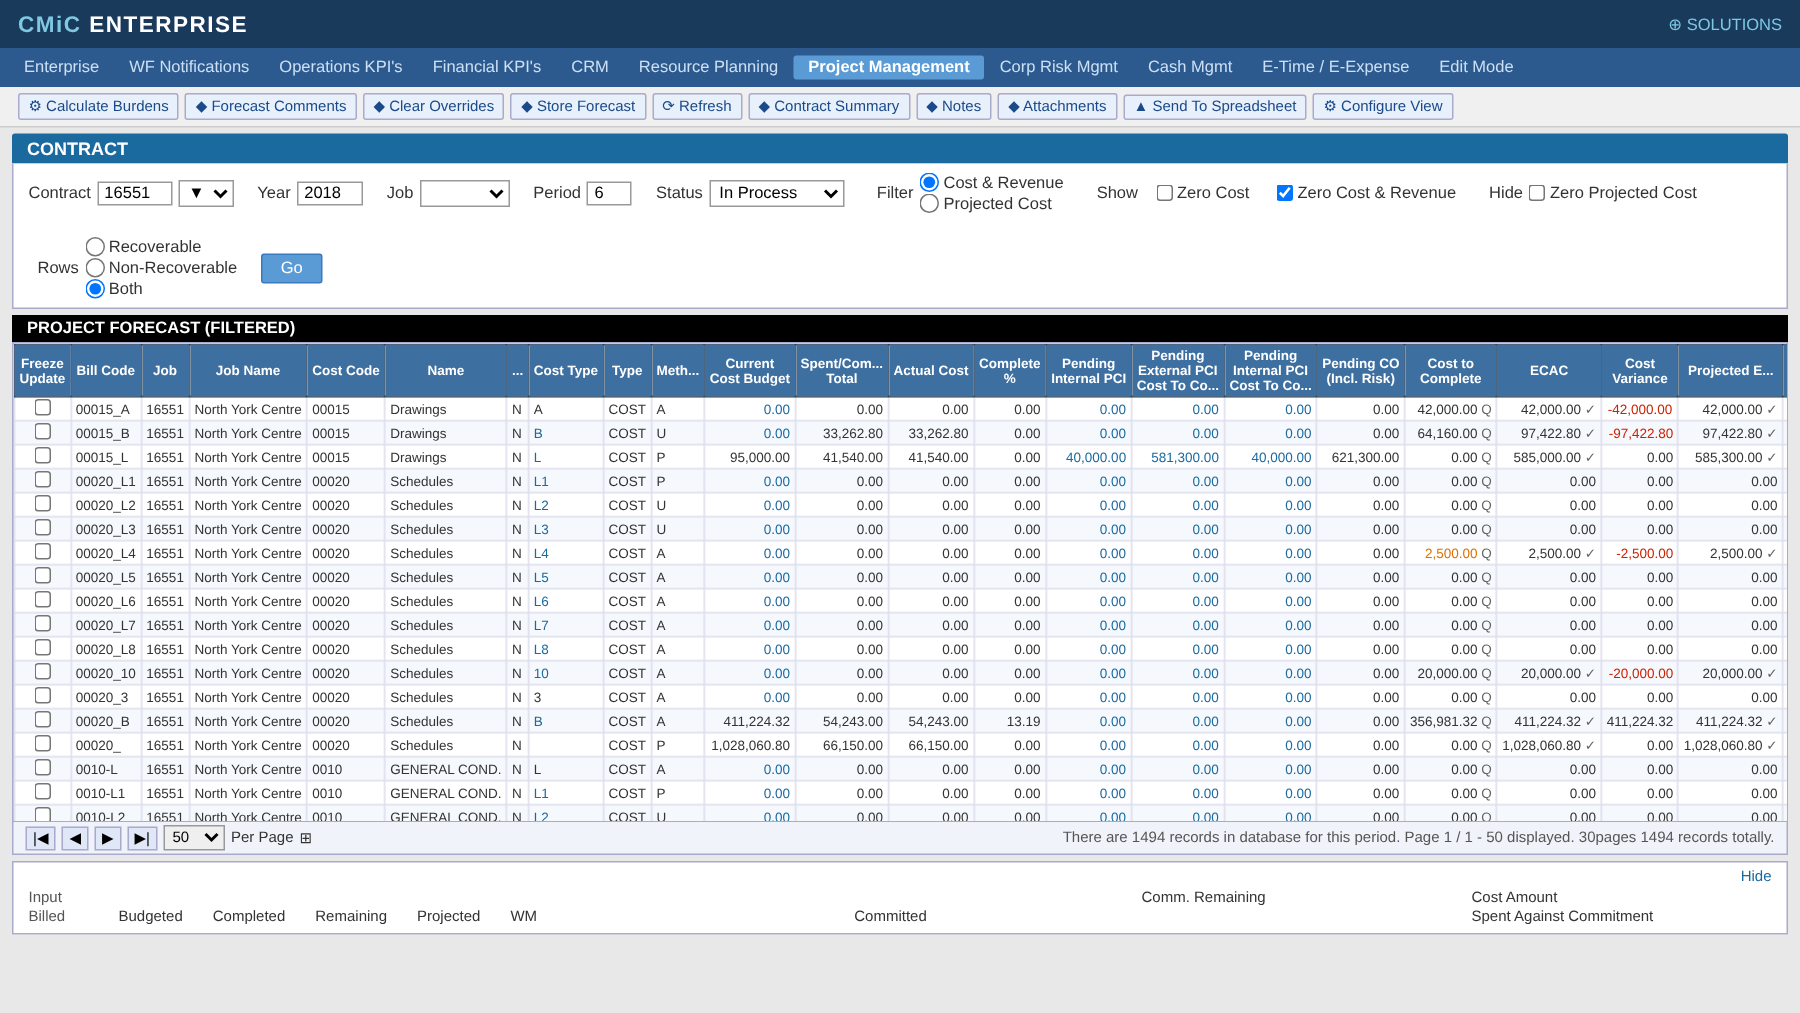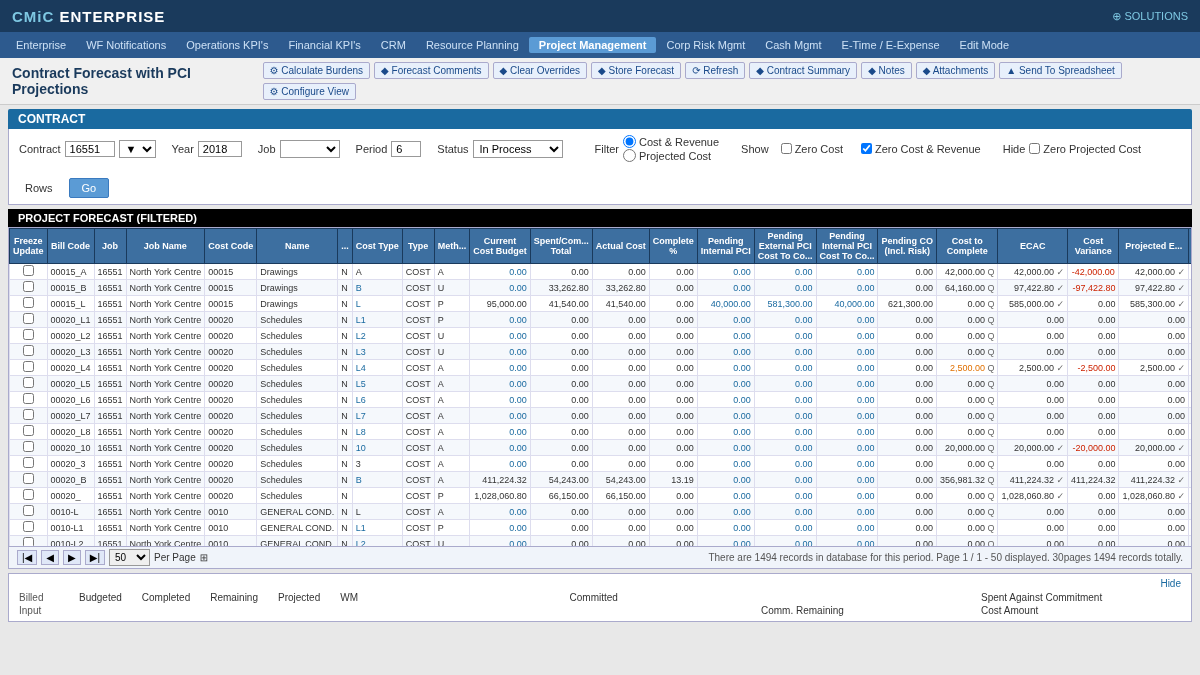--- a/index.html
+++ b/index.html
@@ -81,21 +81,20 @@
     <div class="nav-item">CRM</div>
     <div class="nav-item">Resource Planning</div>
     <div class="nav-item active">Project Management</div>
     <div class="nav-item">Corp Risk Mgmt</div>
     <div class="nav-item">Cash Mgmt</div>
     <div class="nav-item">E-Time / E-Expense</div>
     <div class="nav-item">Edit Mode</div>
   </div>
 
 <div class="page-header">
-  <div class="page-title">Contract Forecast with PCI Projections</div>
   <div class="header-buttons" id="header-buttons-container">
       <button class="hdr-btn">⚙ Calculate Burdens</button>
       <button class="hdr-btn">◆ Forecast Comments</button>
       <button class="hdr-btn">◆ Clear Overrides</button>
       <button class="hdr-btn">◆ Store Forecast</button>
       <button class="hdr-btn">⟳ Refresh</button>
       <button class="hdr-btn">◆ Contract Summary</button>
       <button class="hdr-btn">◆ Notes</button>
       <button class="hdr-btn">◆ Attachments</button>
       <button class="hdr-btn">▲ Send To Spreadsheet</button>
@@ -121,21 +120,21 @@
       <select class="form-select" style="width:60px"><option></option></select>
     </div>
     <div class="form-group">
       <span class="form-label">Period</span>
       <input class="form-input" style="width: 30px;" value="6">
     </div>
     <div class="form-group">
       <span class="form-label">Status</span>
       <select class="form-select" style="width:90px"><option>In Process</option></select>
     </div>
-    <div class="form-group" style="margin-left:16px;">
+    <div class="form-group" style="margin-left:6px;">
       <span class="form-label">Filter</span>
       <div class="radio-group">
         <label class="radio-item">
             <input type="radio" name="filter" checked="" style=""> 
             <span>Cost &amp; Revenue</span>
           </label>
         <label class="radio-item">
             <input type="radio" name="filter" style=""> 
             <span>Projected Cost</span>
           </label>
@@ -154,20 +153,34 @@
     </div>
     <div class="form-group" style="margin-left:6px;">
       <span class="form-label">Hide</span>
       <label class="radio-item">
           <input type="checkbox" style=""> 
           <span>Zero Projected Cost</span>
         </label>
     </div>
     <div class="form-group" style="margin-left:6px;">
       <span class="form-label">Rows</span>
+      <div class="radio-group">
+        <label class="radio-item">
+            <input type="radio" name="rows" style=""> 
+            <span>Recoverable</span>
+          </label>
+        <label class="radio-item">
+            <input type="radio" name="rows" style=""> 
+            <span>Non-Recoverable</span>
+          </label>
+        <label class="radio-item">
+            <input type="radio" name="rows" checked="" style=""> 
+            <span>Both</span>
+          </label>
+      </div>
     </div>
     <button class="go-btn">Go</button>
   </div>
 </div>
 
 <div class="table-section-header">PROJECT FORECAST (FILTERED)</div>
 
 <div class="table-container">
   <table>
     <thead>
@@ -680,36 +693,36 @@
   <span> Per Page </span>
   <span style="cursor:pointer;">⊞</span>
   <span class="pg-info">There are 1494 records in database for this period. Page 1 / 1 - 50 displayed. 30pages 1494 records totally.</span>
 </div>
 
 <div class="footer-area">
   <div style="display:flex; justify-content:flex-end; margin-bottom:2px;">
     <span class="hide-link">Hide</span>
   </div>
   <div class="footer-row">
+    <span style="min-width:40px; color:#555;">Input</span>
+    <span style="flex:1"></span>
+    <span style="margin-left:auto; min-width:200px;">
+      <span>Comm. Remaining</span>
+    </span>
+    <span style="margin-left:auto; min-width:200px;">
+      <span>Cost Amount</span>
+    </span>
+  </div>
+  <div class="footer-row">
     <span style="min-width:40px; color:#555;">Billed</span>
     <span>Budgeted</span>
     <span>Completed</span>
     <span>Remaining</span>
     <span>Projected</span>
     <span>WM</span>
     <span style="margin-left:auto; min-width:200px;">
       <span>Committed</span>
     </span>
     <span style="margin-left:auto; min-width:200px;">
       <span>Spent Against Commitment</span>
     </span>
   </div>
-  <div class="footer-row">
-    <span style="min-width:40px; color:#555;">Input</span>
-    <span style="flex:1"></span>
-    <span style="margin-left:auto; min-width:200px;">
-      <span>Comm. Remaining</span>
-    </span>
-    <span style="margin-left:auto; min-width:200px;">
-      <span>Cost Amount</span>
-    </span>
-  </div>
 </div>
 
 </body></html>

